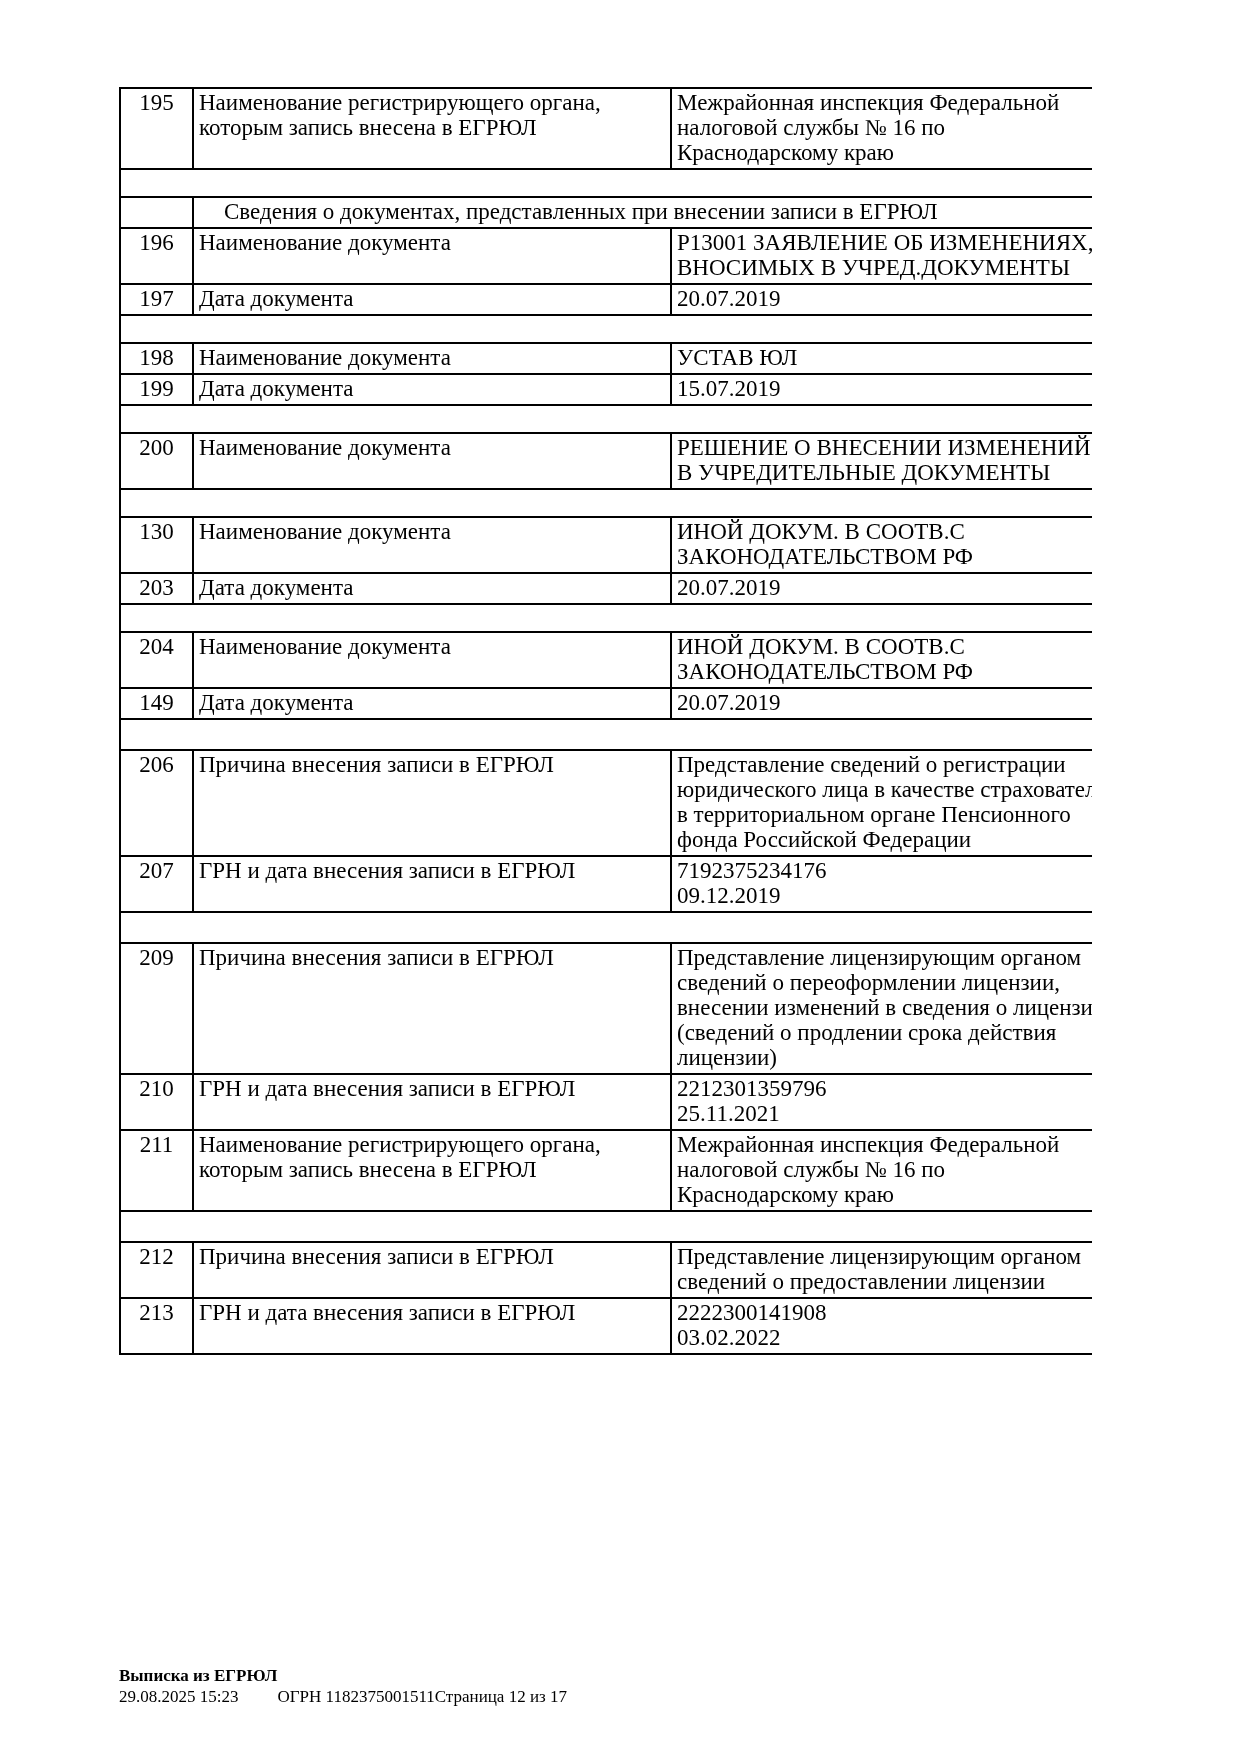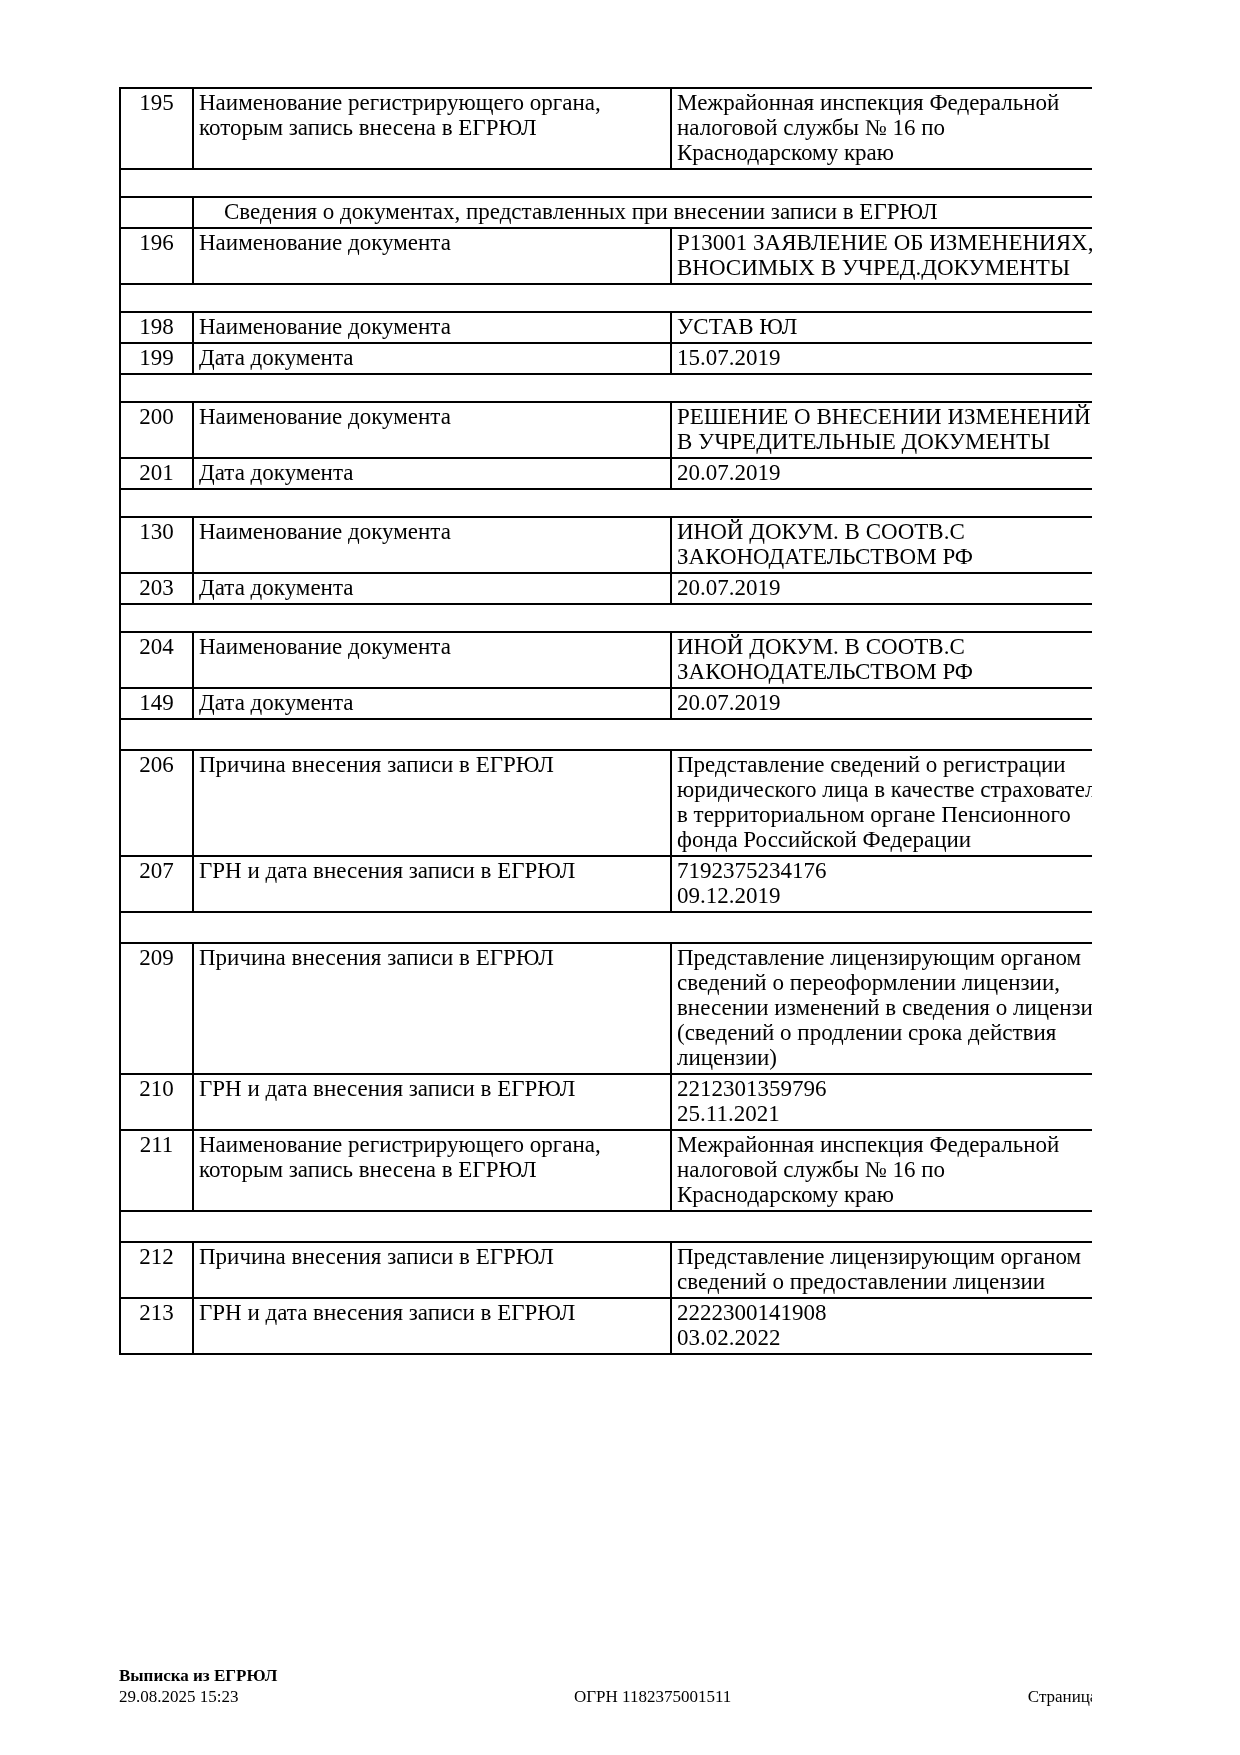--- a/index.html
+++ b/index.html
@@ -52,21 +52,20 @@
     text-align: right;
     font-weight: bold;
     white-space: normal;
   }
   .footer {
     position: absolute;
     left: 119px;
     top: 1665px;
     width: 1041px;
     display: flex;
-    justify-content: space-between;
     align-items: flex-end;
     font-size: 17px;
     line-height: 21px;
   }
   .footer .f-left  { text-align: left; }
   .footer .f-title { font-weight: bold; }
   .footer .f-center, .footer .f-right { white-space: nowrap; }
 </style>
 </head>
 <body>
@@ -94,20 +93,25 @@
         <tr class="subheader-row">
     <td class="num-cell"></td>
     <td class="subheader-cell" colspan="2">Сведения о документах, представленных при внесении записи в ЕГРЮЛ</td>
   </tr>
         <tr class="data-row">
     <td class="num-cell">196</td>
     <td class="label-cell">Наименование документа</td>
     <td class="value-cell">Р13001 ЗАЯВЛЕНИЕ ОБ ИЗМЕНЕНИЯХ,
 ВНОСИМЫХ В УЧРЕД.ДОКУМЕНТЫ</td>
   </tr>
+        <tr class="data-row">
+    <td class="num-cell">197</td>
+    <td class="label-cell">Дата документа</td>
+    <td class="value-cell">20.07.2019</td>
+  </tr>
         <tr class="spacer-row">
     <td colspan="3"></td>
   </tr>
         <tr class="data-row">
     <td class="num-cell">198</td>
     <td class="label-cell">Наименование документа</td>
     <td class="value-cell">УСТАВ ЮЛ</td>
   </tr>
         <tr class="data-row">
     <td class="num-cell">199</td>
@@ -115,25 +119,20 @@
     <td class="value-cell">15.07.2019</td>
   </tr>
         <tr class="spacer-row">
     <td colspan="3"></td>
   </tr>
         <tr class="data-row">
     <td class="num-cell">200</td>
     <td class="label-cell">Наименование документа</td>
     <td class="value-cell">РЕШЕНИЕ О ВНЕСЕНИИ ИЗМЕНЕНИЙ
 В УЧРЕДИТЕЛЬНЫЕ ДОКУМЕНТЫ</td>
-  </tr>
-        <tr class="data-row">
-    <td class="num-cell">201</td>
-    <td class="label-cell">Дата документа</td>
-    <td class="value-cell">20.07.2019</td>
   </tr>
         <tr class="spacer-row">
     <td colspan="3"></td>
   </tr>
         <tr class="data-row">
     <td class="num-cell">130</td>
     <td class="label-cell">Наименование документа</td>
     <td class="value-cell">ИНОЙ ДОКУМ. В СООТВ.С
 ЗАКОНОДАТЕЛЬСТВОМ РФ</td>
   </tr>

